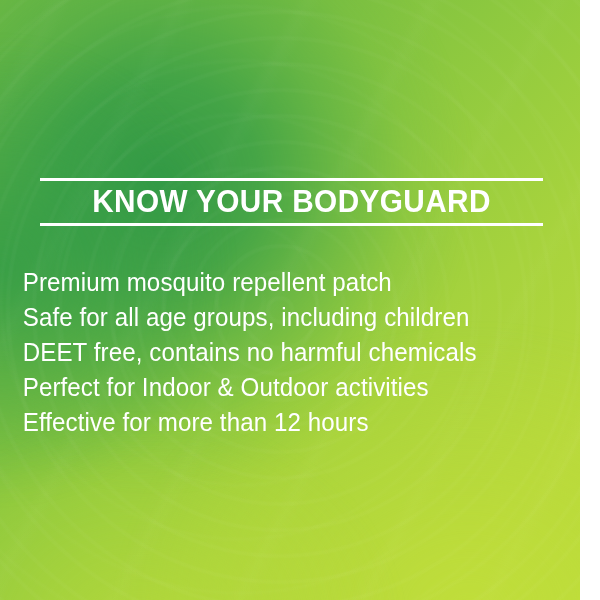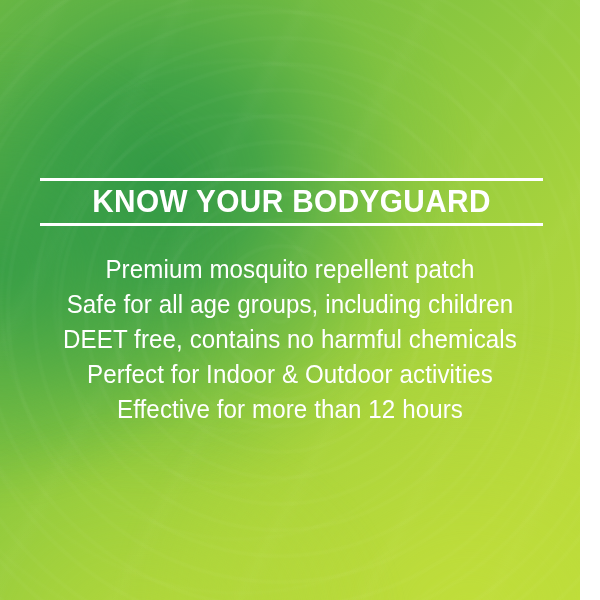--- a/index.html
+++ b/index.html
@@ -158,24 +158,24 @@
     text-align: center;
     transform: scaleX(0.96);
     white-space: nowrap;
   }
 
   #feature-list {
     position: absolute;
     left: 0;
     right: 0;
     top: 252px;
-    margin: 0;
+    margin: 13px;
     padding: 0;
     list-style: none;
-    text-align: center;
+    text-align: left;
   }
   #feature-list li {
     color: #ffffff;
     font-family: "Liberation Sans Narrow", "Liberation Sans", sans-serif;
     font-size: 25px;
     line-height: 35px;
     letter-spacing: 0.1px;
     transform: scaleX(0.965);
     white-space: nowrap;
   }

